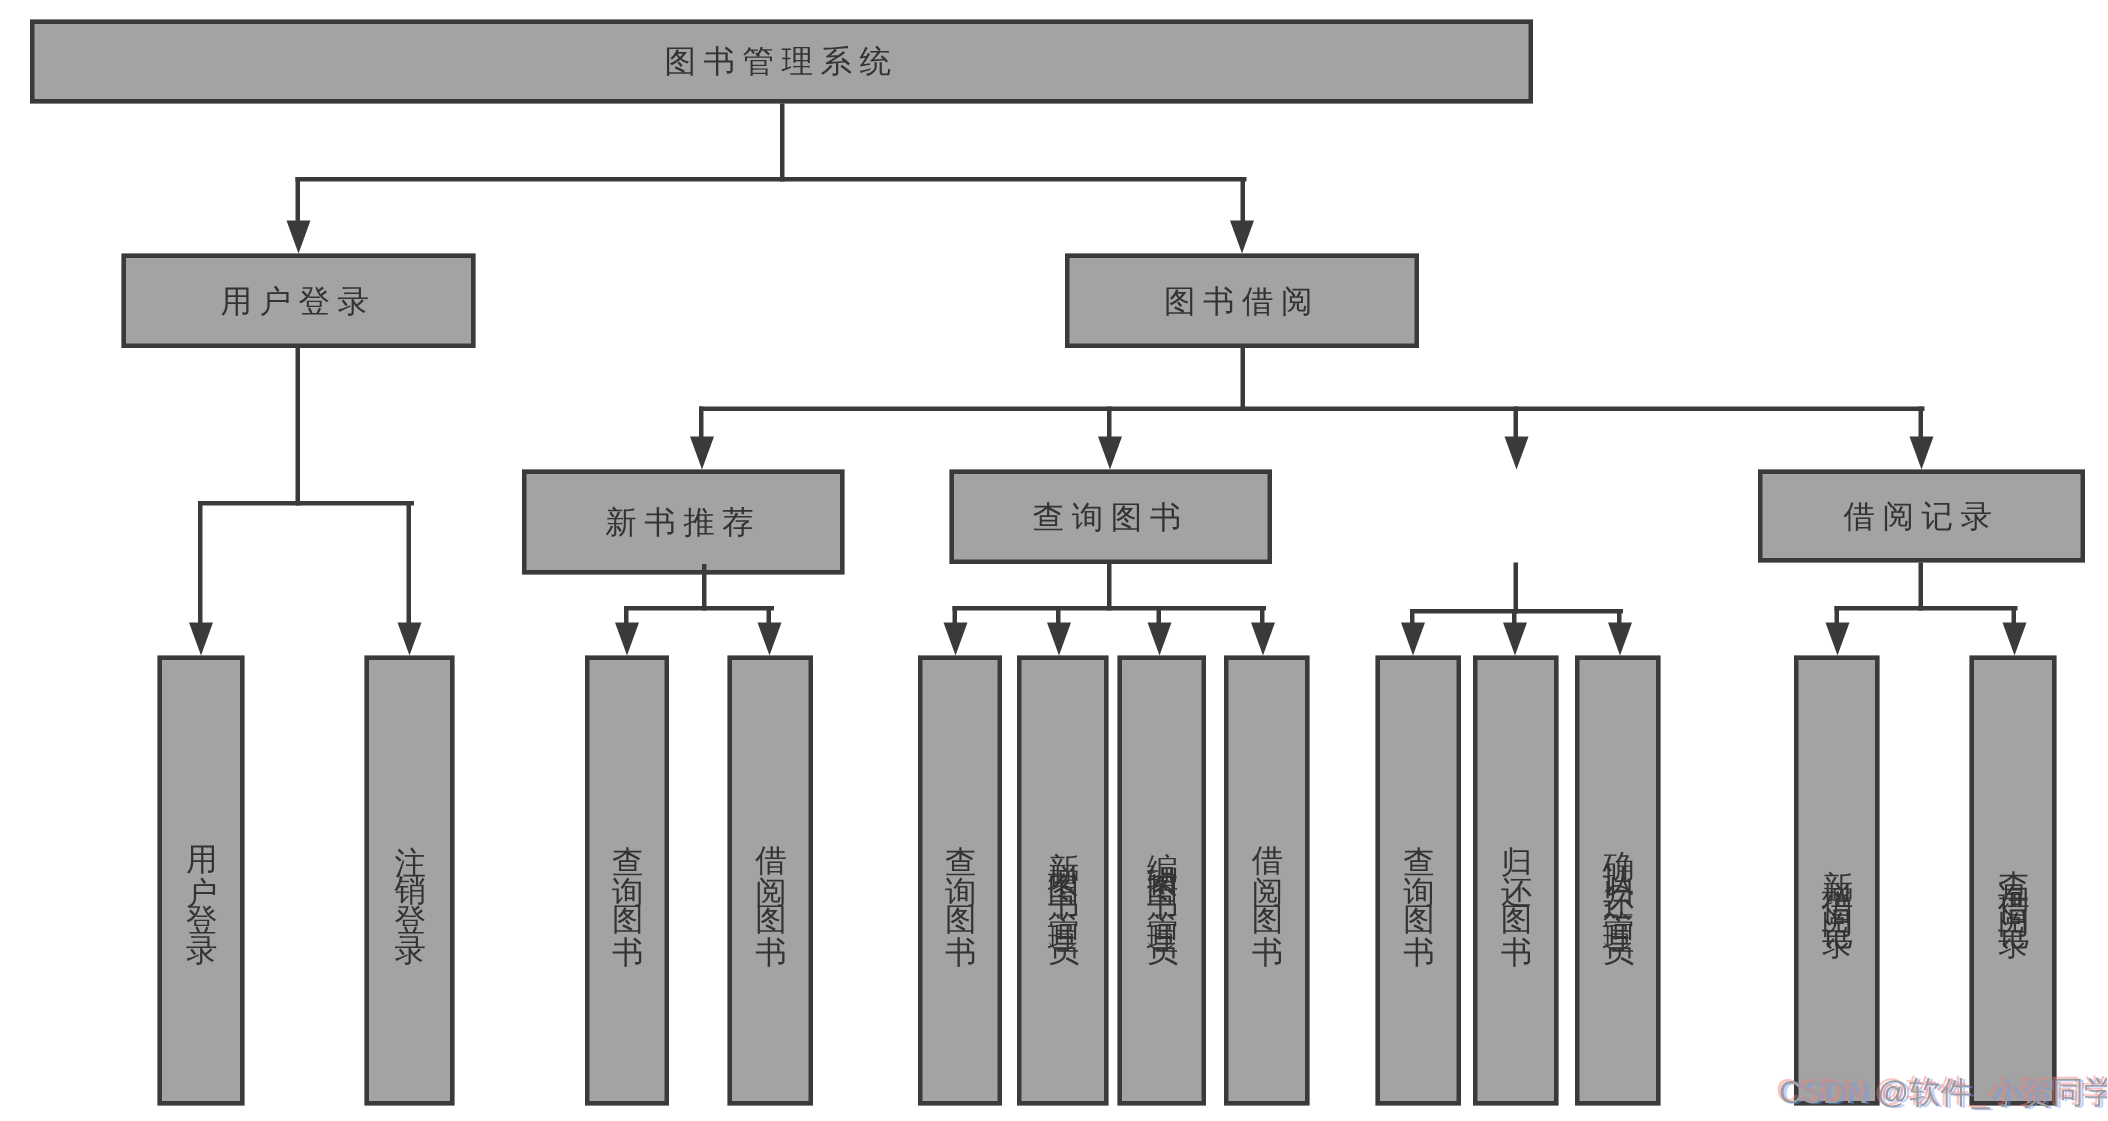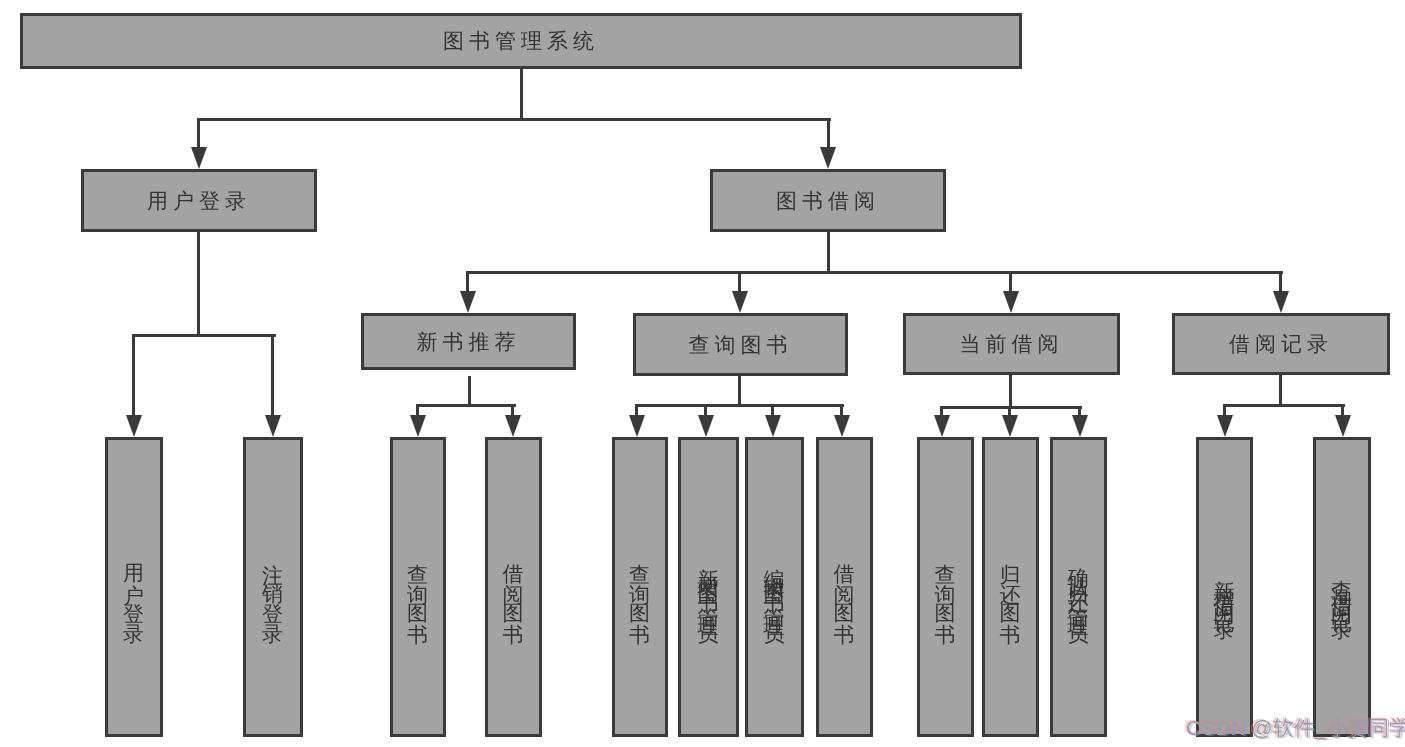--- a/index.html
+++ b/index.html
@@ -41,28 +41,25 @@
     <span class="lbl">图书管理系统</span>
   </div>
 
   <div class="node" style="left:81px;top:169px;width:236px;height:63px">
     <span class="lbl">用户登录</span>
   </div>
   <div class="node" style="left:710px;top:169px;width:236px;height:63px">
     <span class="lbl">图书借阅</span>
   </div>
 
-  <div class="node" style="left:361px;top:313px;width:215px;height:57px">
+  <div class="node" style="left:348px;top:313px;width:215px;height:70px">
     <span class="lbl">新书推荐</span>
   </div>
   <div class="node" style="left:633px;top:313px;width:215px;height:63px">
     <span class="lbl">查询图书</span>
-  </div>
-  <div class="node" style="left:903px;top:313px;width:217px;height:62px">
-    <span class="lbl">当前借阅</span>
   </div>
   <div class="node" style="left:1172px;top:313px;width:218px;height:62px">
     <span class="lbl">借阅记录</span>
   </div>
 
   <div class="node leaf" style="left:105px;top:437px;width:58px;height:300px">
     <span class="vtext" style="letter-spacing: 20px;">用户登录</span>
   </div>
   <div class="node leaf" style="left:243px;top:437px;width:60px;height:300px">
     <span class="vtext" style="letter-spacing: 20px;">注销登录</span>

